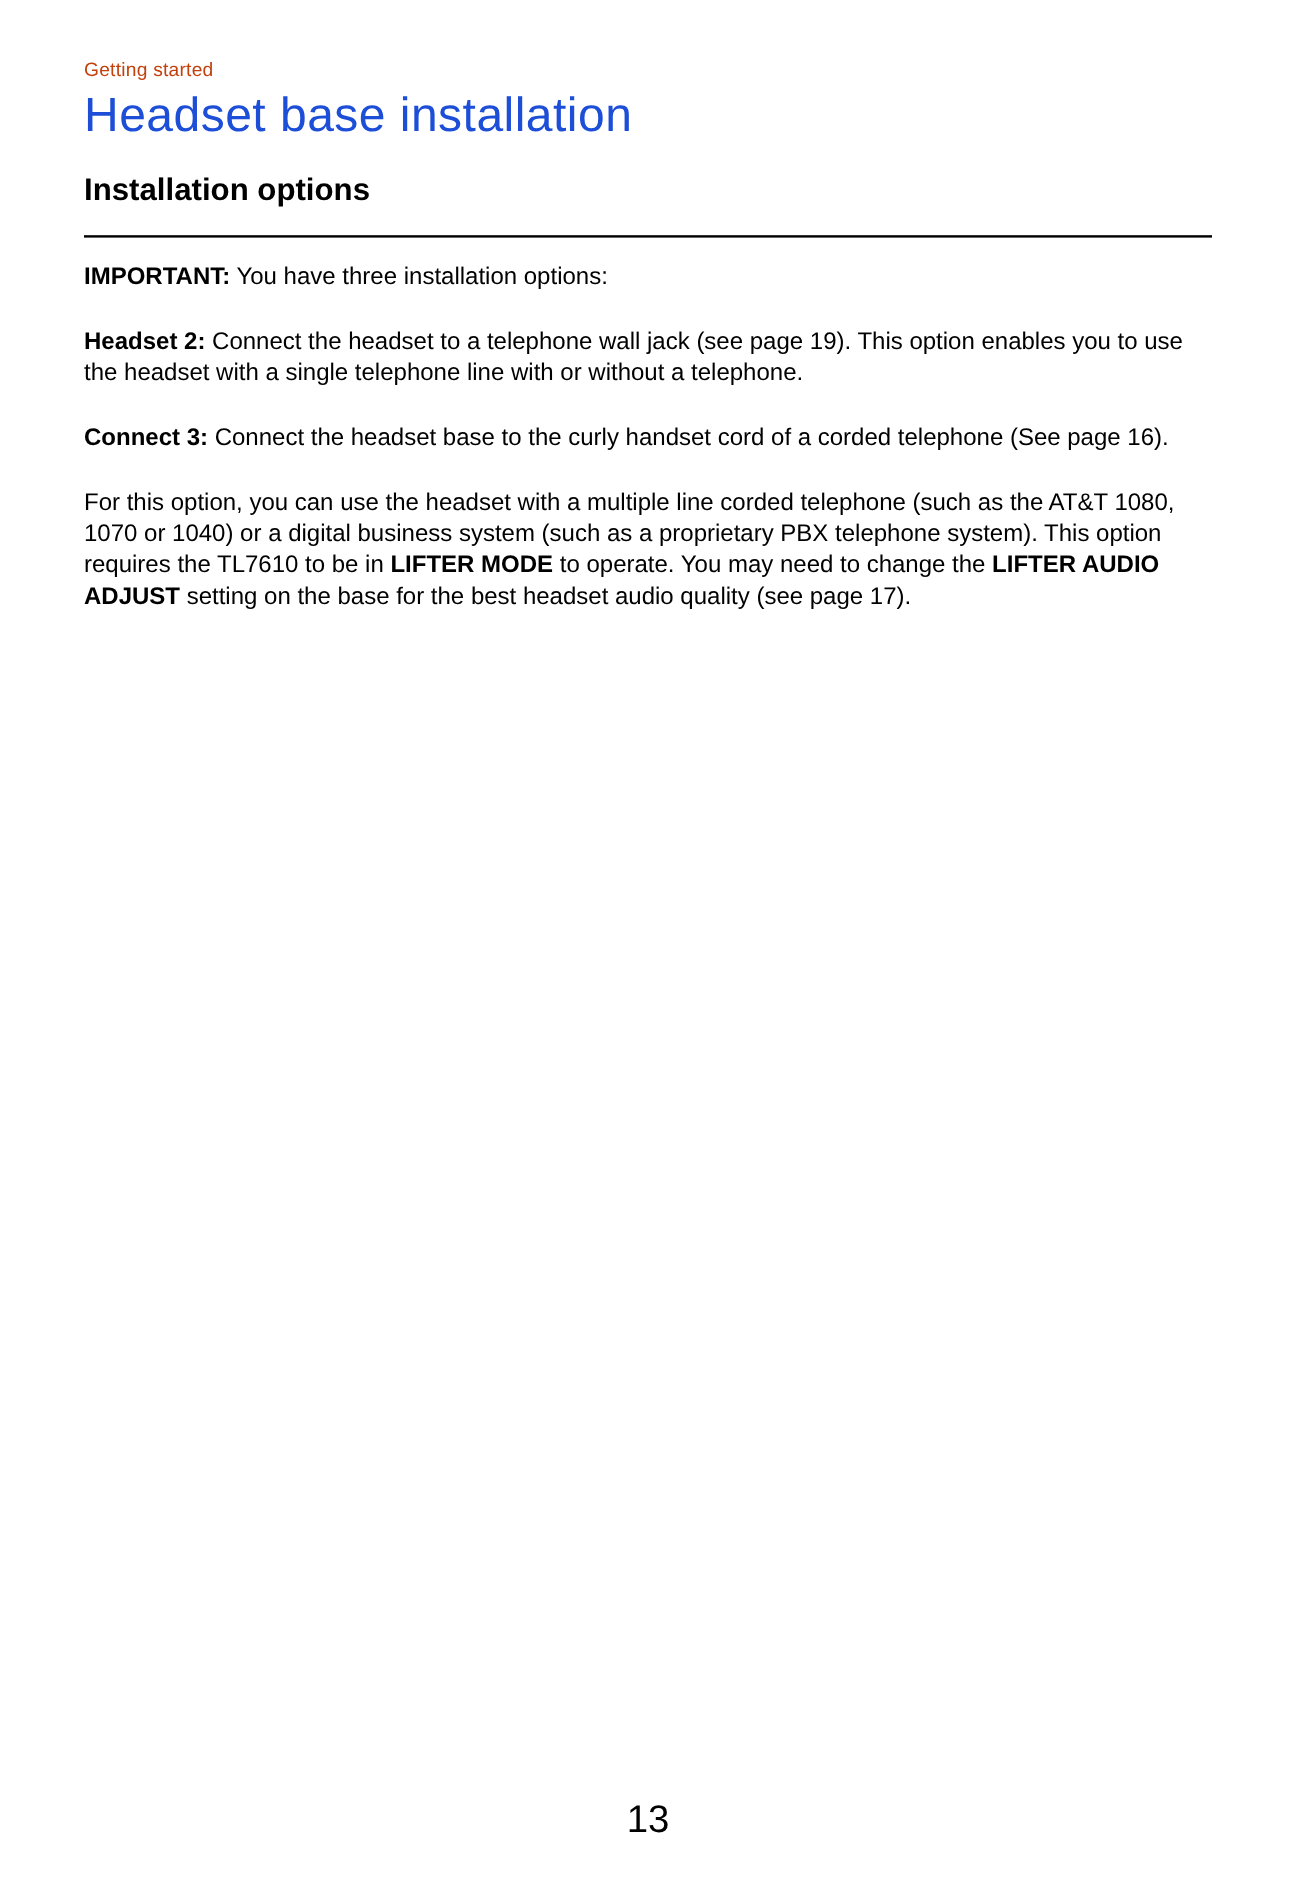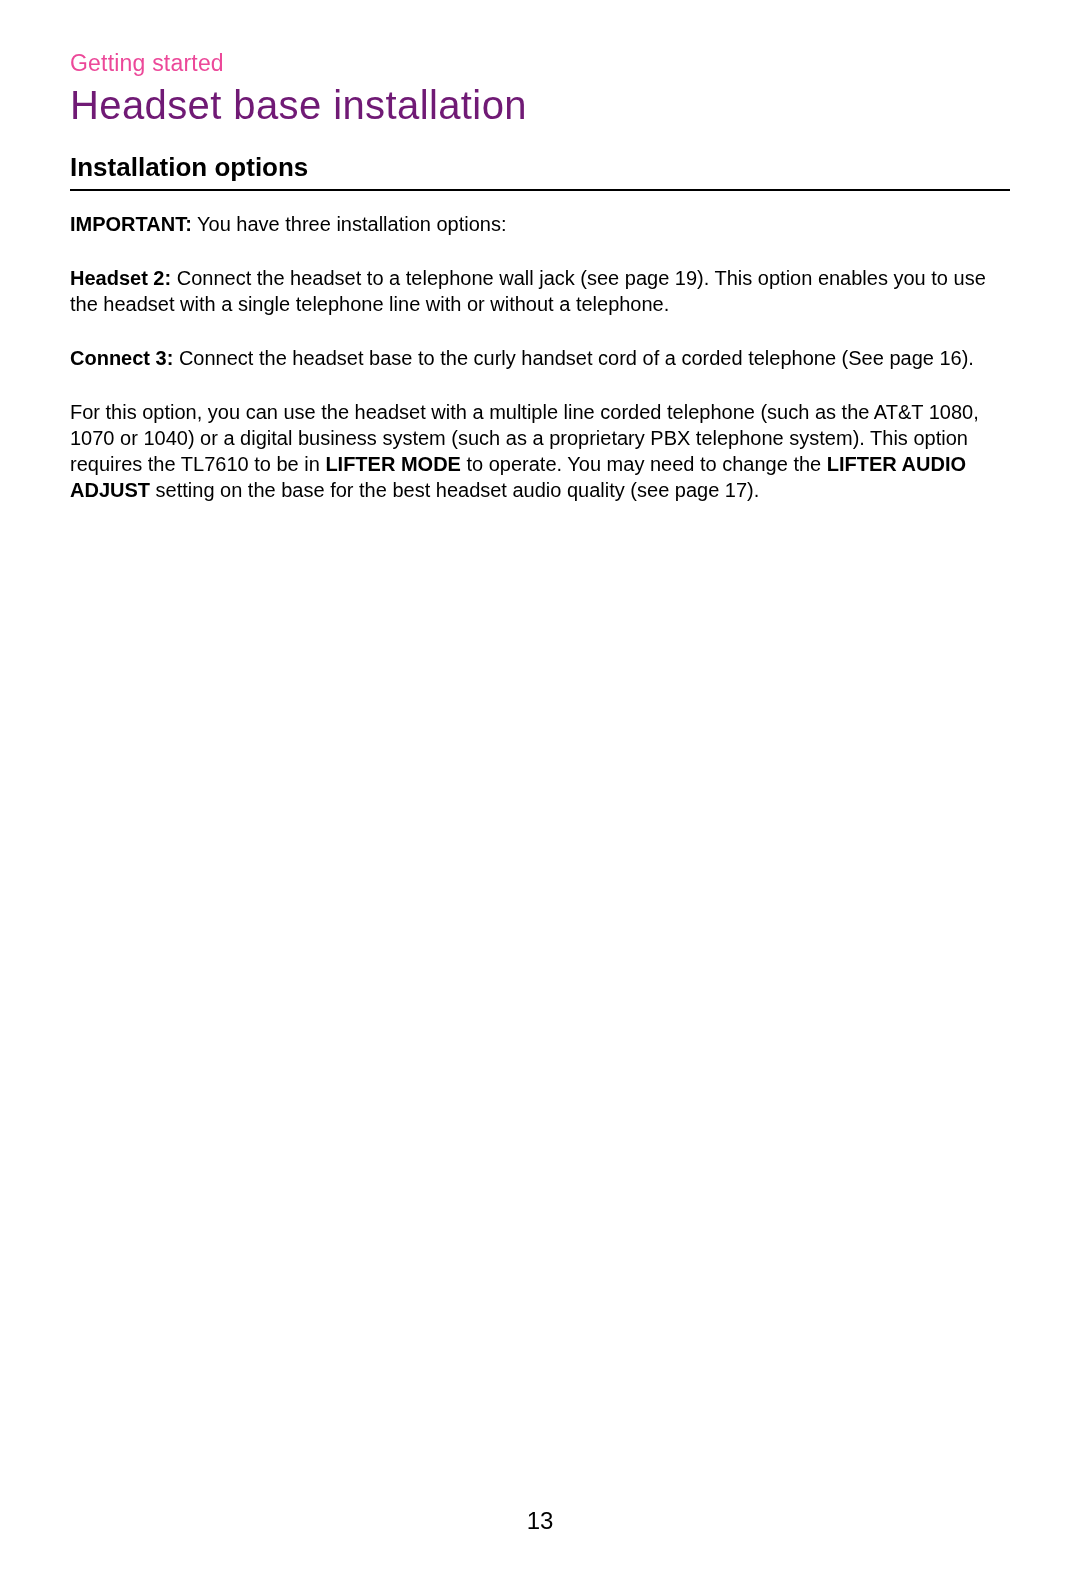--- a/index.html
+++ b/index.html
@@ -12,56 +12,56 @@
     color: #000;
   }
   .page {
     box-sizing: border-box;
     width: 1080px;
     height: 1575px;
     padding: 50px 70px 40px 70px;
     position: relative;
   }
   .section-label {
-    font-size: 23px;
+    font-size: 16px;
     font-weight: 400;
-    color: #ec4899;
+    color: #c2410c;
     margin-bottom: 6px;
     letter-spacing: 0.2px;
   }
   .page-title {
     font-size: 40px;
     font-weight: 300;
-    color: #701a75;
+    color: #1d4ed8;
     margin: 0 0 24px 0;
     letter-spacing: 0.4px;
   }
   .subhead {
     font-size: 26px;
     font-weight: 700;
-    padding-bottom: 6px;
+    padding-bottom: 22px;
     border-bottom: 2px solid #000;
     margin-bottom: 14px;
   }
   .body-para {
     font-size: 20px;
     line-height: 1.3;
     margin-bottom: 28px;
     font-weight: 400;
   }
   .body-para .b {
     font-weight: 700;
   }
   .page-number {
     position: absolute;
     bottom: 40px;
     left: 0;
     right: 0;
     text-align: center;
-    font-size: 24px;
+    font-size: 32px;
   }
 </style>
 </head>
 <body>
 
 <div class="page">
 
   <div class="section-label">Getting started</div>
   <h1 class="page-title">Headset base installation</h1>
 

